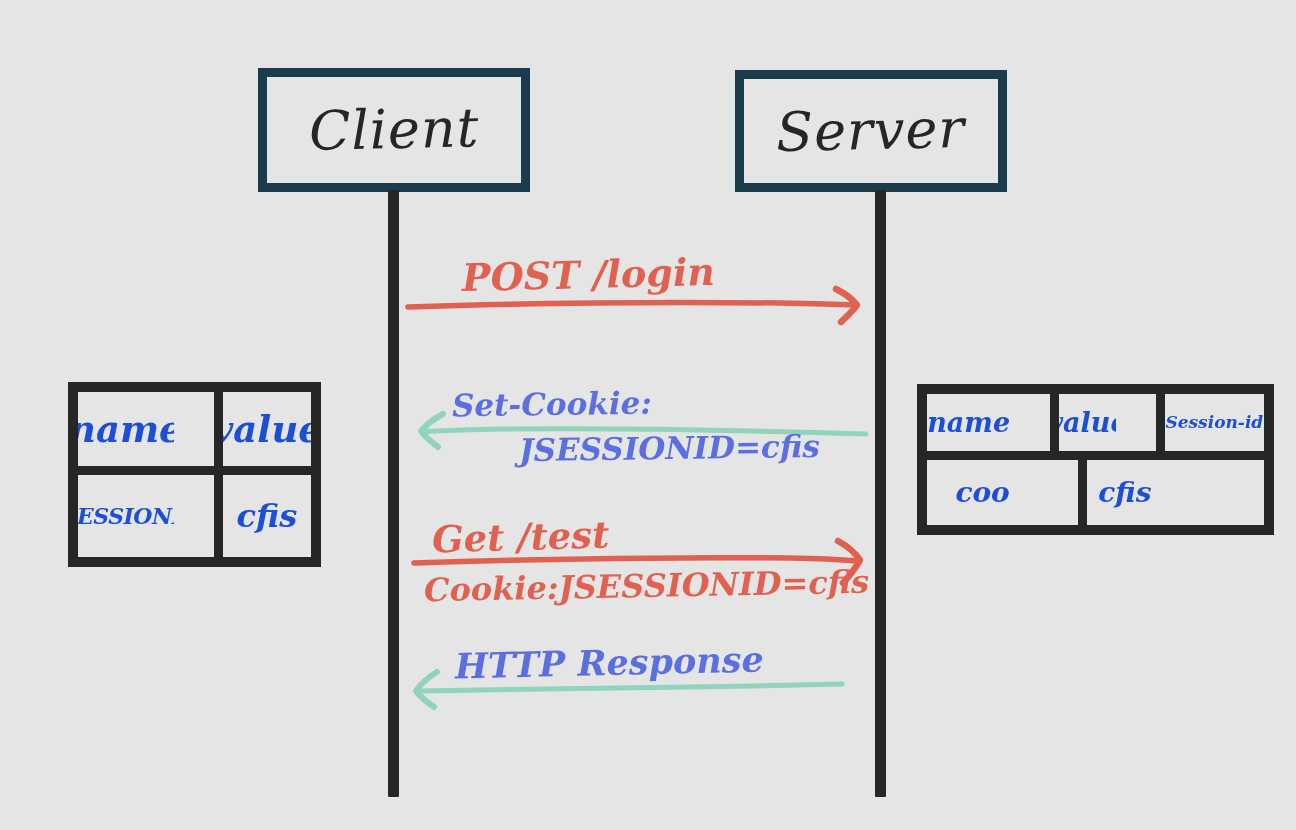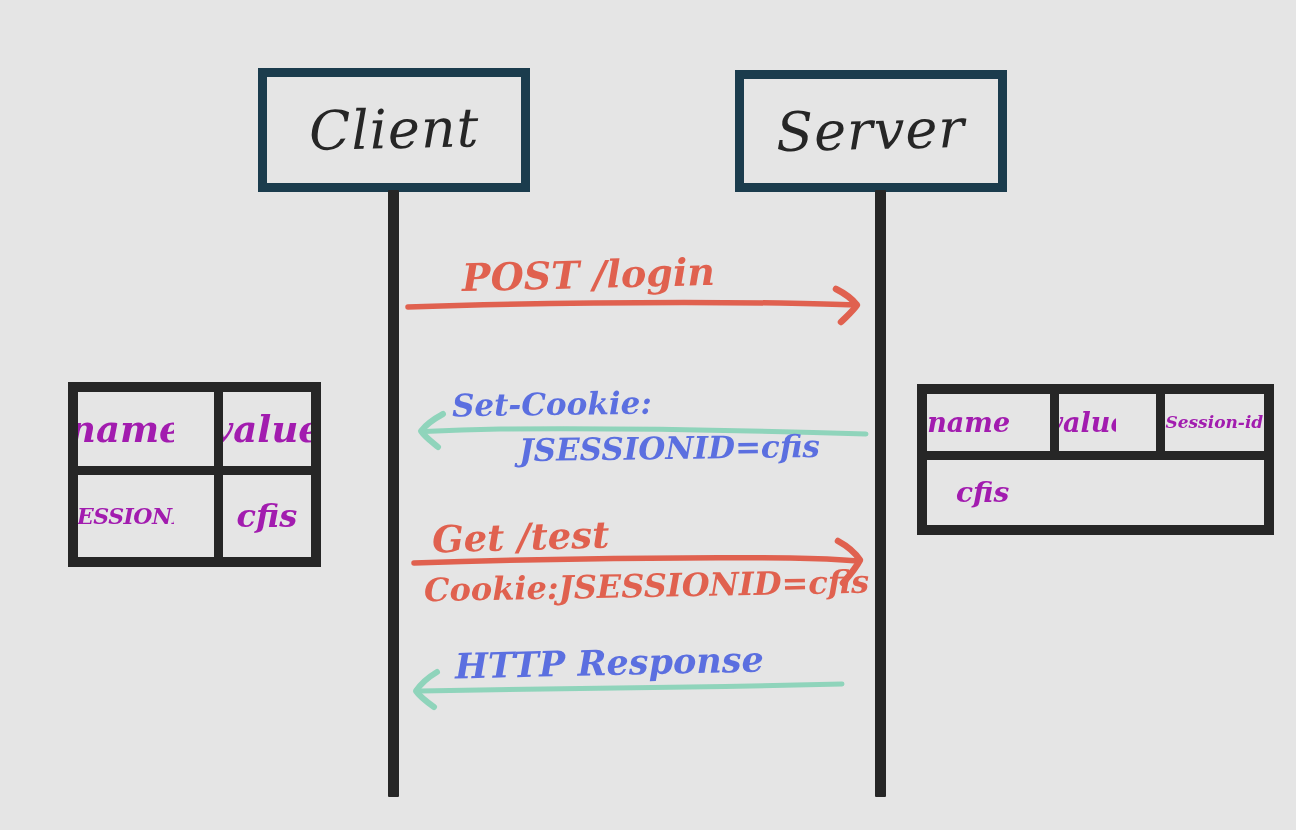--- a/index.html
+++ b/index.html
@@ -92,21 +92,21 @@
   }
   .ht-row.header-row { border-bottom: 9px solid #262626; }
   .ht-cell {
     box-sizing: border-box;
     display: flex;
     align-items: center;
     justify-content: center;
     font-family: "DejaVu Serif", serif;
     font-style: italic;
     font-weight: 700;
-    color: #a21caf;
+    color: #1d4ed8;
     overflow: hidden;
   }
   .ht-cell + .ht-cell { border-left: 9px solid #262626; margin-left: 40px; }
 
   
   #client-table { left: 68px; top: 382px; width: 253px; height: 185px; }
   #client-table .ht-row { height: 50%; }
   #client-table .ht-cell { width: 50%; }
   #client-table .hdr { font-size: 37px; }
   #client-table .val-name { font-size: 22px; letter-spacing: -0.5px; }
@@ -184,17 +184,18 @@
     </div>
   </div>
 
   <div class="hand-table" id="server-table">
     <div class="ht-row header-row">
       <div class="ht-cell hdr">name</div>
       <div class="ht-cell hdr">value</div>
       <div class="ht-cell hdr wide">Session-id</div>
     </div>
     <div class="ht-row">
+      <div class="ht-cell val">coo</div>
       <div class="ht-cell val">cfis</div>
     </div>
   </div>
 
 </div>
 
 </body></html>

